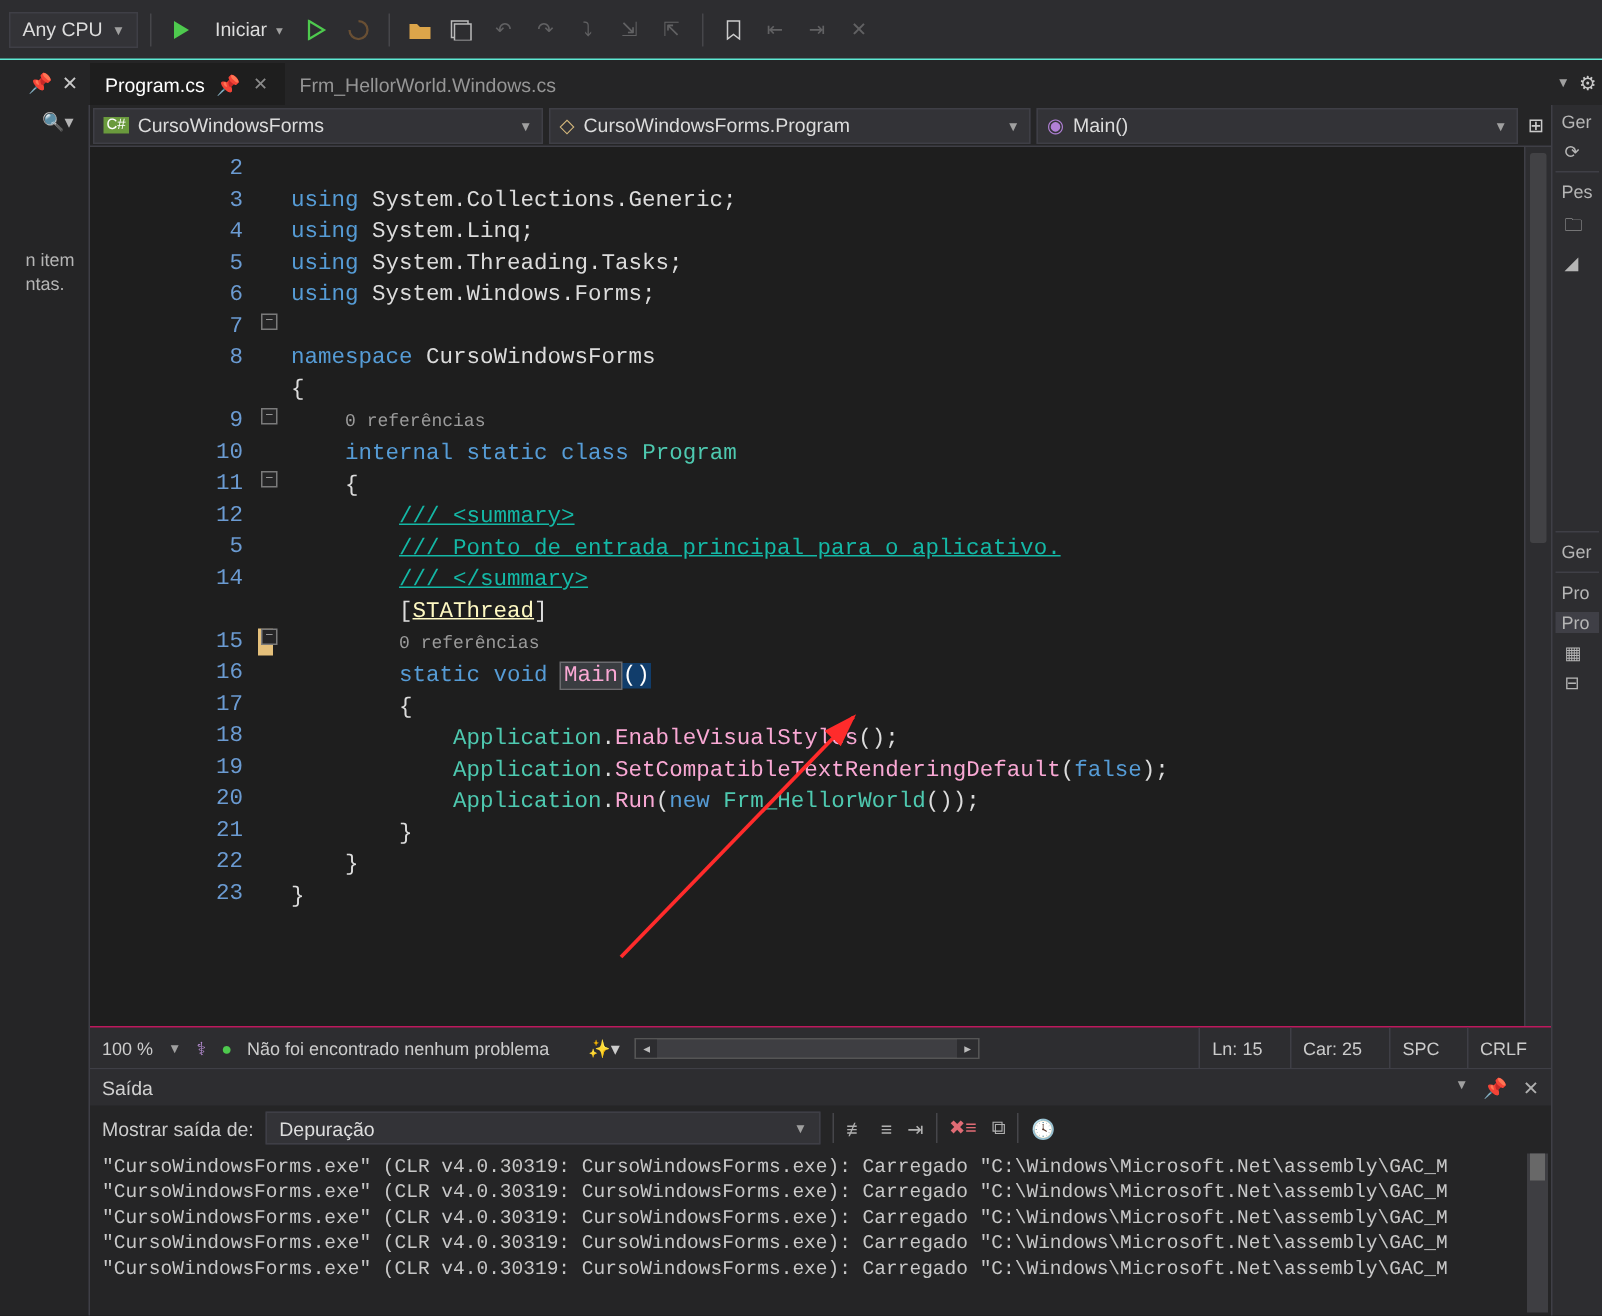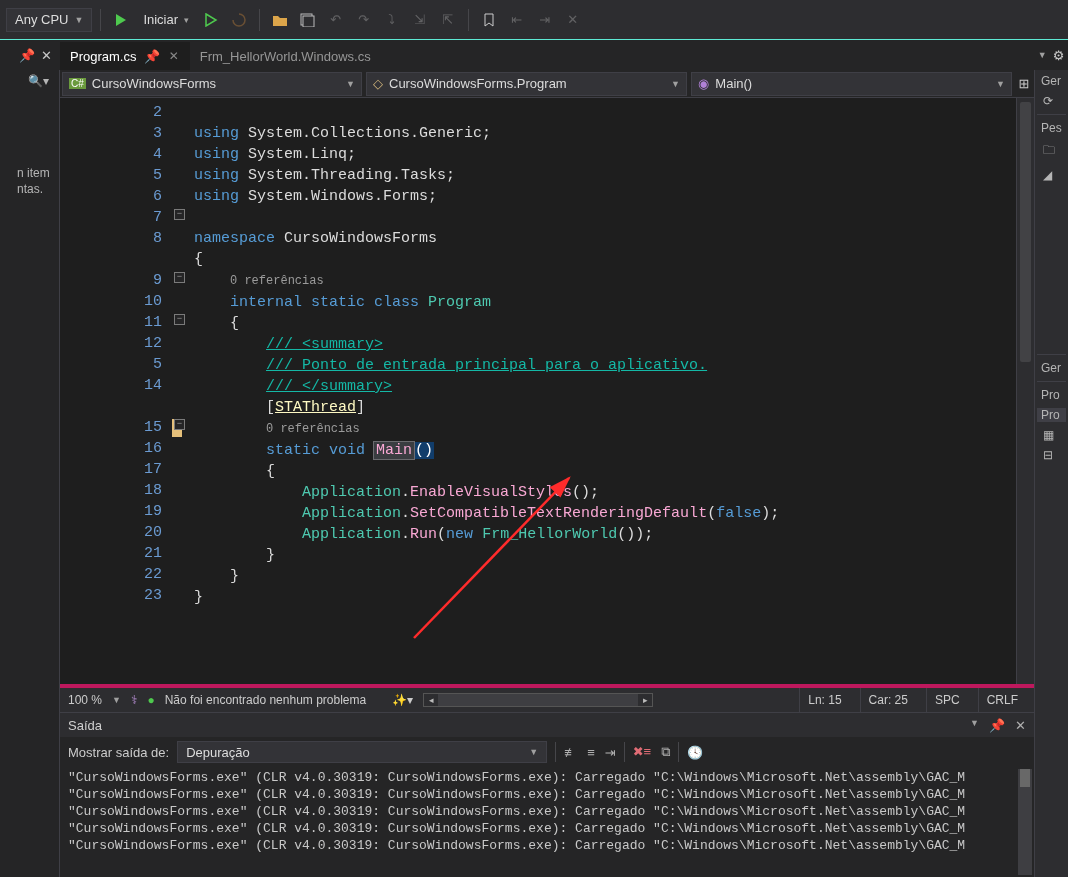--- a/index.html
+++ b/index.html
@@ -56,21 +56,21 @@
 .attr { color:#fef9c3;text-decoration:underline; }
 .lit { color:#569cd6; }
 .mainbox { background:#3a3d41; outline:1px solid #6b6b6f; padding:0 2px; }
 .paren { background:#113d6b; color:#fff; padding:0 1px; }
 .ref { color:#9b9b9b; font-size:12px; }
 .marker { position:absolute; left:0; width:10px; height:18px; background:#e5c07b; }
 .fold { position:absolute; left:4px; width:11px; height:11px; border:1px solid #7a7a7a; color:#9a9a9a; font-size:9px; line-height:9px; text-align:center; background:#252526;}
 .arrow { position:absolute; width:200px; height:200px; pointer-events:none; }
 
 
-.statusbar { height:28px; background:#2d2d30; border-top:4px solid #be185d; display:flex; align-items:center; padding:0 8px; gap:10px; color:#cccccc; font-size:12px; }
+.statusbar { height:28px; background:#2d2d30; border-top:1px solid #be185d; display:flex; align-items:center; padding:0 8px; gap:10px; color:#cccccc; font-size:12px; }
 .statusbar .spacer { flex:1; }
 .statusbar .cell { padding:0 8px; border-left:1px solid #3f3f46; height:100%; display:flex; align-items:center; }
 .statusbar .hscroll { width:230px; height:14px; background:#3e3e42; position:relative; border:1px solid #555; }
 .statusbar .hscroll .btn { position:absolute; top:0; width:14px; height:12px; background:#2d2d30; color:#bbb; display:flex;align-items:center;justify-content:center;font-size:9px;}
 .statusbar .hscroll .btn.l{left:0;} .statusbar .hscroll .btn.r{right:0;}
 .ok { color:#4ec94e; }
 
 
 .output { height:165px; background:#252526; border-top:1px solid #3f3f46; display:flex; flex-direction:column; }
 .output .titlebar { height:24px; display:flex; align-items:center; justify-content:space-between; padding:0 8px; background:#2d2d30; color:#d0d0d0; }

